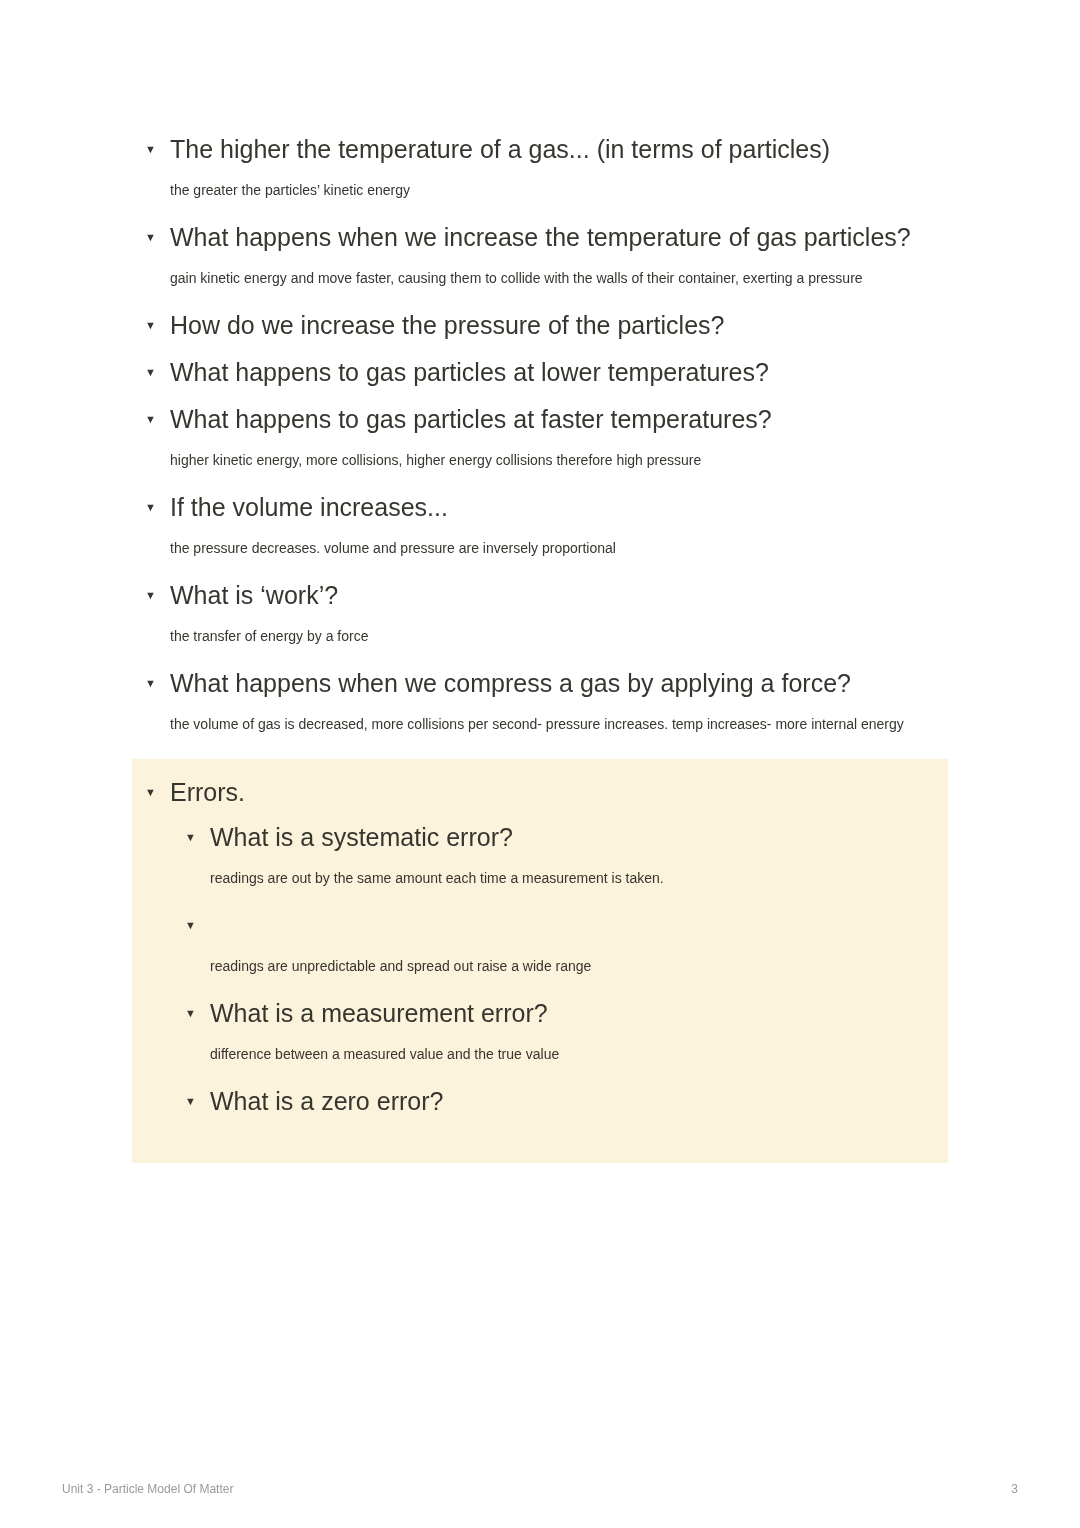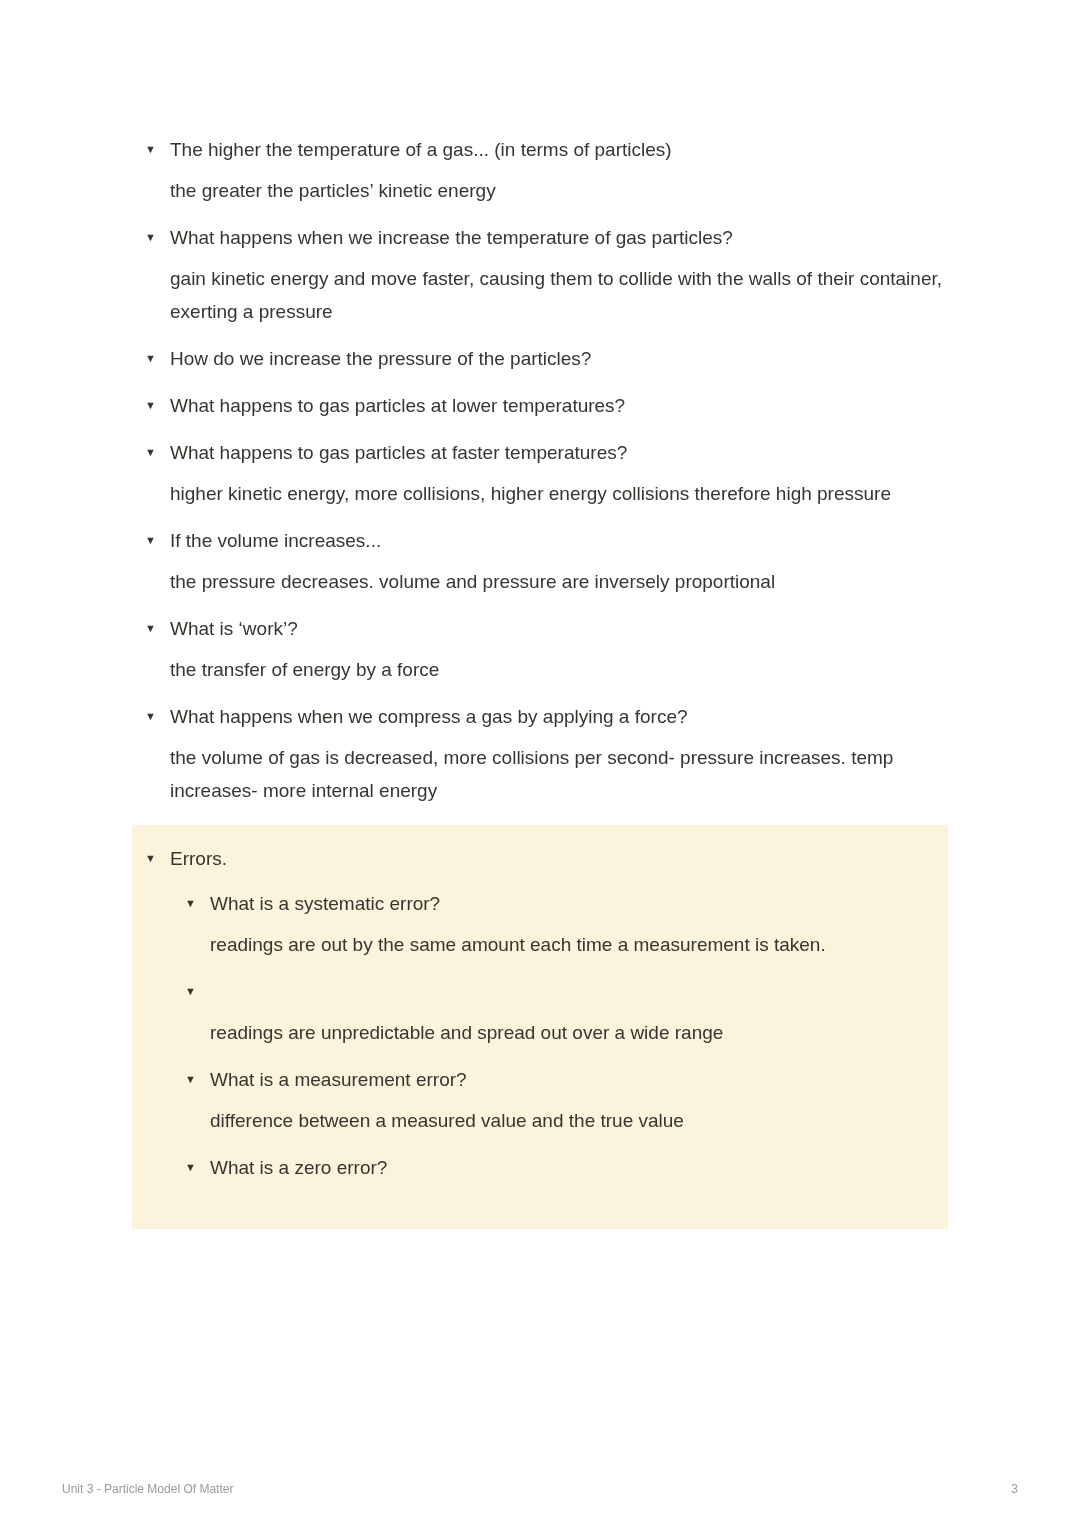--- a/index.html
+++ b/index.html
@@ -39,27 +39,27 @@
   .tri {
     flex: 0 0 15px;
     width: 15px;
     font-size: 11px;
     line-height: 33px;
     color: var(--text);
     cursor: pointer;
     user-select: none;
   }
   .q-text {
-    font-size: 19px;
+    font-size: 25px;
     line-height: 33px;
   }
   .answer {
     margin-top: 8px;
     padding-left: 25px;
-    font-size: 19px;
+    font-size: 14px;
     line-height: 33px;
   }
   .highlight-block {
     background: var(--highlight-bg);
     padding: 17px 16px 45px 13px;
     margin-top: 18px;
   }
   .highlight-block .block-title-row {
     display: flex;
     align-items: flex-start;
@@ -169,21 +169,21 @@
             <span class="tri">▼</span>
             <span class="q-text">What is a systematic error?</span>
           </div>
           <div class="answer">readings are out by the same amount each time a measurement is taken.</div>
         </div>
 
         <div class="toggle-item">
           <div class="q-row">
             <span class="tri">▼</span>
           </div>
-          <div class="answer">readings are unpredictable and spread out over a wide range</div>
+          <div class="answer">readings are unpredictable and spread out raise a wide range</div>
         </div>
 
         <div class="toggle-item">
           <div class="q-row">
             <span class="tri">▼</span>
             <span class="q-text">What is a measurement error?</span>
           </div>
           <div class="answer">difference between a measured value and the true value</div>
         </div>
 

